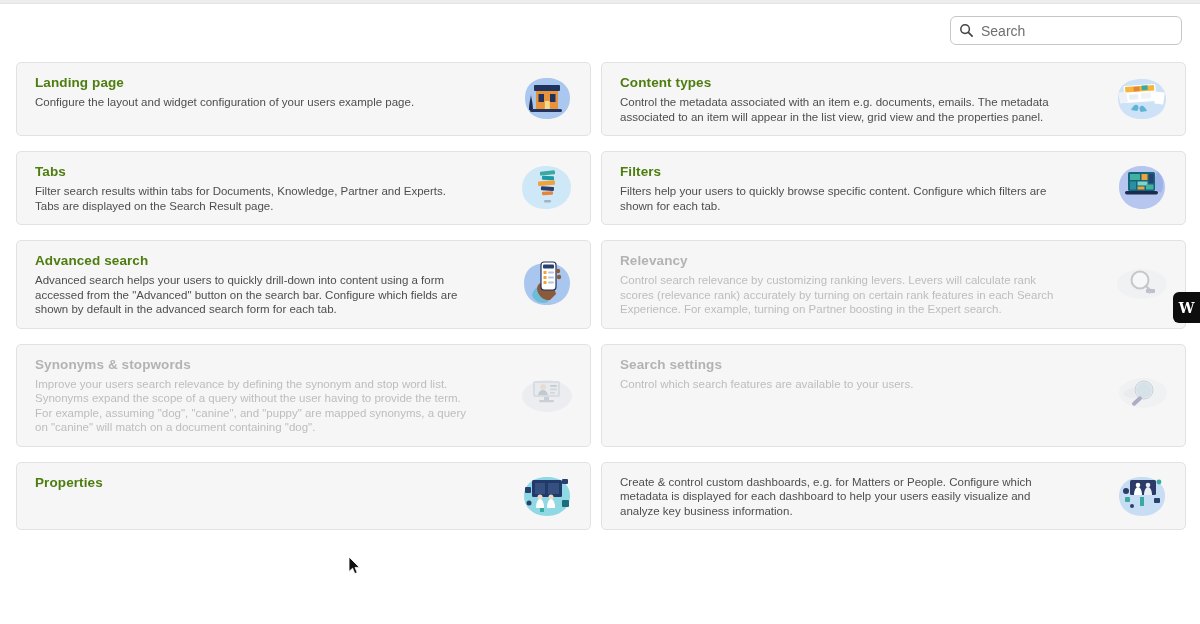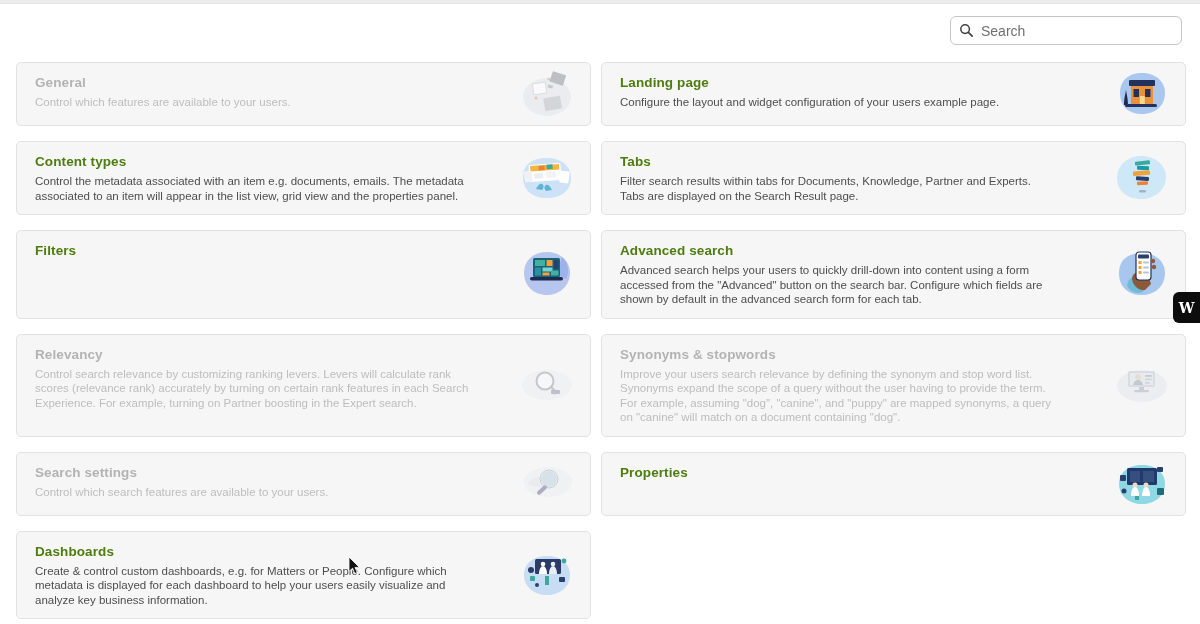--- a/index.html
+++ b/index.html
@@ -84,35 +84,20 @@
     <svg width="15" height="15" viewBox="0 0 16 16">
       <circle cx="6.5" cy="6.5" r="4.6" fill="none" stroke="#444" stroke-width="1.6"></circle>
       <line x1="10" y1="10" x2="14" y2="14" stroke="#444" stroke-width="1.8" stroke-linecap="round"></line>
     </svg>
   </span>
   <input class="search-input" placeholder="Search" style="">
 </div>
 
 <div class="grid">
 
-  <div class="card disabled">
-    <div class="card-title">General</div>
-    <div class="card-desc">Control which features are available to your users.</div>
-    <span class="illu">
-      <svg viewBox="0 0 58 58">
-        <ellipse cx="29" cy="32" rx="24" ry="19" fill="#dde6f2"></ellipse>
-        <rect x="33" y="8" width="14" height="11" rx="1" fill="#8b95a3" transform="rotate(18 40 13)"></rect>
-        <rect x="15" y="18" width="13" height="11" rx="1" fill="#ffffff" stroke="#c2cbd6" transform="rotate(-8 21 23)"></rect>
-        <rect x="26" y="32" width="17" height="13" rx="1" fill="#b4bdc9" transform="rotate(-10 34 38)"></rect>
-        <circle cx="31" cy="14" r="1.6" fill="#e3a27a"></circle>
-        <circle cx="18" cy="33" r="1.6" fill="#e3a27a"></circle>
-        <rect x="30" y="20" width="5" height="3" fill="#9aa5b2" transform="rotate(12 32 21)"></rect>
-      </svg>
-    </span>
-  </div>
 
   <div class="card">
     <div class="card-title">Landing page</div>
     <div class="card-desc">Configure the layout and widget configuration of your users example page.</div>
     <span class="illu">
       <svg viewBox="0 0 58 58">
         <path d="M29 8c13 0 23 8 23 20s-9 21-23 21S7 41 7 28 16 8 29 8z" fill="#a9c7ef"></path>
         <rect x="16" y="15" width="26" height="6" rx="1" fill="#21325e"></rect>
         <rect x="18" y="21" width="22" height="19" fill="#e8923a"></rect>
         <rect x="20.5" y="24" width="5.5" height="8" fill="#21325e"></rect>
@@ -155,20 +140,21 @@
         <rect x="20" y="22" width="17" height="4.5" rx="1" fill="#f0a23b" transform="rotate(-5 28 24)"></rect>
         <rect x="23" y="27.5" width="13" height="4" rx="1" fill="#29406e" transform="rotate(4 29 29)"></rect>
         <rect x="24" y="32.5" width="11" height="3.5" rx="1" fill="#e8833a" transform="rotate(-4 29 34)"></rect>
         <rect x="26" y="41" width="7" height="2.5" rx="1.2" fill="#9fb3c8"></rect>
       </svg>
     </span>
   </div>
 
   <div class="card">
     <div class="card-title">Filters</div>
+    <div class="card-desc">Filters help your users to quickly browse specific content. Configure which filters are shown for each tab.</div>
     <span class="illu">
       <svg viewBox="0 0 58 58">
         <path d="M29 7c13 0 23 9 23 21S42 50 29 50 6 41 6 28 16 7 29 7z" fill="#b7c6ef"></path>
         <path d="M44 12c6 5 8 14 4 22l-9-5z" fill="#9db2ea"></path>
         <rect x="15" y="13" width="27" height="19" rx="1.5" fill="#14647a"></rect>
         <rect x="17" y="15" width="10" height="6" fill="#43b0a2"></rect>
         <rect x="28.5" y="15" width="6" height="6" fill="#f0a23b"></rect>
         <rect x="36" y="15" width="4.5" height="9" fill="#29406e"></rect>
         <rect x="17" y="22.5" width="6" height="8" fill="#2a8fa0"></rect>
         <rect x="24.5" y="22.5" width="10" height="4" fill="#7fd4c9"></rect>
@@ -263,21 +249,20 @@
         <rect x="7" y="20" width="6" height="6" rx="1" fill="#29406e"></rect>
         <rect x="44" y="12" width="6" height="5" rx="1" fill="#29406e"></rect>
         <rect x="44" y="33" width="7" height="7" rx="1" fill="#1d6d7a"></rect>
         <circle cx="11" cy="36" r="2.5" fill="#29406e"></circle>
         <rect x="22" y="41" width="4" height="4" fill="#3aa9a0"></rect>
       </svg>
     </span>
   </div>
 
   <div class="card">
-    <div class="card-title">Dashboards</div>
     <div class="card-desc">Create &amp; control custom dashboards, e.g. for Matters or People. Configure which metadata is displayed for each dashboard to help your users easily visualize and analyze key business information.</div>
     <span class="illu">
       <svg viewBox="0 0 58 58">
         <path d="M29 10c13 0 23 7 23 19s-10 20-23 20S6 41 6 29 16 10 29 10z" fill="#c7ddf4"></path>
         <rect x="17" y="13" width="26" height="15" rx="1.5" fill="#2b3a67"></rect>
         <path d="M21 28c0-5 2-8 4-8s4 3 4 8z" fill="#ffffff"></path>
         <circle cx="25" cy="18" r="2.3" fill="#ffffff"></circle>
         <path d="M31 28c0-5 2-8 4-8s4 3 4 8z" fill="#e9eef5"></path>
         <circle cx="35" cy="18" r="2.3" fill="#e9eef5"></circle>
         <circle cx="13" cy="24" r="3" fill="#2b3a67"></circle>

